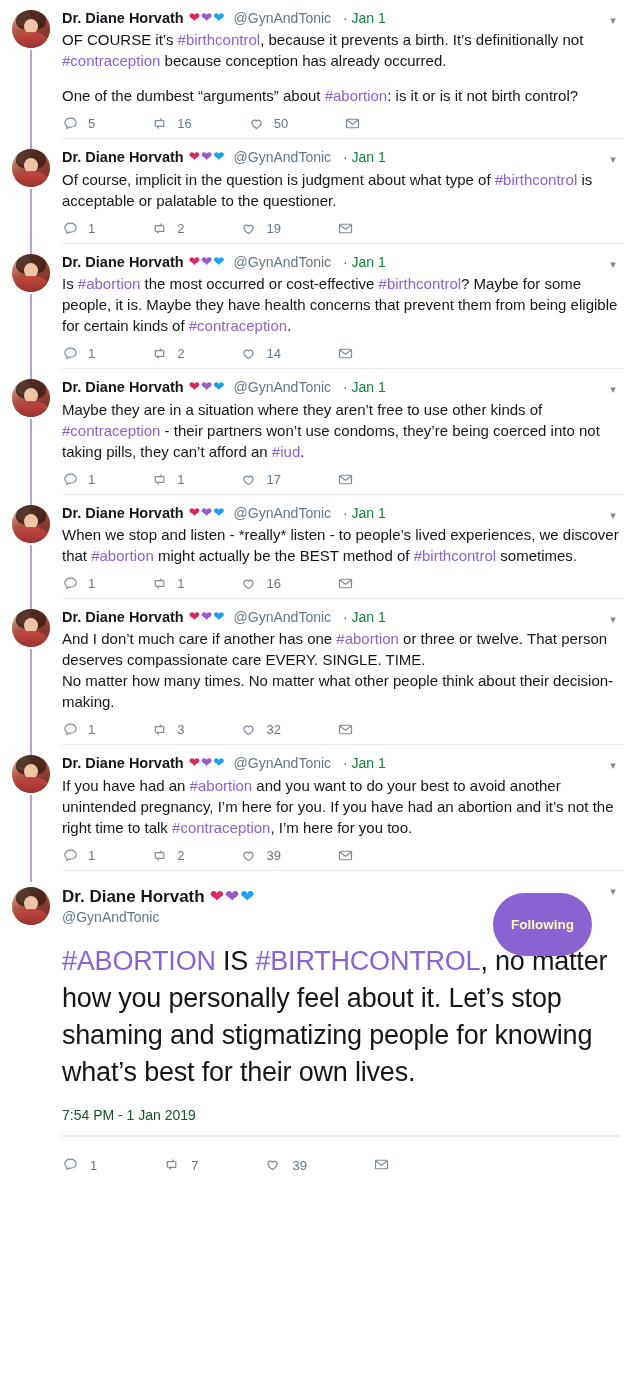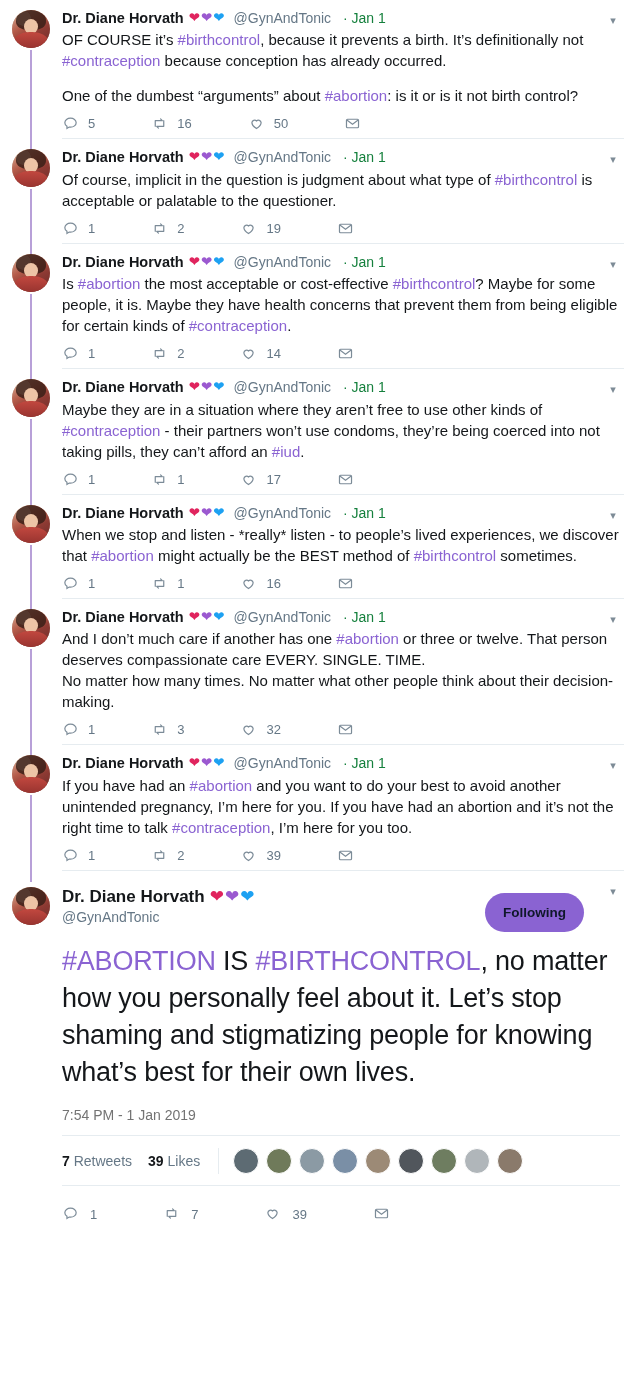--- a/index.html
+++ b/index.html
@@ -151,42 +151,42 @@
     margin: 0 16px 0 62px;
   }
 
   
   .main-tweet { padding-top: 16px; }
   .main-tweet .name { font-size: 17px; }
   .main-tweet .hearts { font-size: 17px; }
   .main-tweet .handle { display: block; margin: 0; font-size: 14px; color: #657786; }
   .following-btn {
     position: absolute;
-    right: 56px;
+    right: 48px;
     top: 22px;
     background: #8a63d2;
-    color: #0f172a;
+    color: #fef9c3;
     border: none;
     border-radius: 100px;
     font-size: 13.5px;
     font-weight: bold;
-    padding: 12px 18px;
+    padding: 24px 18px;
     cursor: pointer;
     font-family: "Liberation Sans", sans-serif;
   }
   .main-text {
     font-size: 27px;
     line-height: 37px;
     color: #14171a;
     margin: 18px 0 0 0;
     letter-spacing: -0.2px;
   }
   .main-text .tag { color: #8a63d2; }
   .timestamp {
-    color: #737373;
+    color: #14532d;
     font-size: 14px;
     margin: 16px 0 12px 0;
   }
   .full-sep { height: 1px; background: #e6ecf0; margin: 0; }
   .stats {
     display: flex;
     align-items: center;
     font-size: 14px;
     color: #657786;
     padding: 12px 0 11px 0;
@@ -326,21 +326,21 @@
         </div>
       </div>
       <div class="body">
         <span class="caret">▾</span>
         <div class="hdr">
           <span class="name">Dr. Diane Horvath</span>
           <span class="hearts"><span class="h1">❤</span><span class="h2">❤</span><span class="h3">❤</span></span>
           <span class="handle">@GynAndTonic</span>
           <span class="handle dot-date">&nbsp;· Jan 1</span>
         </div>
-        <div class="text"><span>Is </span><span class="tag">#abortion</span><span> the most acceptable or cost-effective </span><span class="tag">#birthcontrol</span><span>? Maybe for some people, it is. Maybe they have health concerns that prevent them from being eligible for certain kinds of </span><span class="tag">#contraception</span><span>.</span></div>
+        <div class="text"><span>Is </span><span class="tag">#abortion</span><span> the most occurred or cost-effective </span><span class="tag">#birthcontrol</span><span>? Maybe for some people, it is. Maybe they have health concerns that prevent them from being eligible for certain kinds of </span><span class="tag">#contraception</span><span>.</span></div>
         <div class="actions">
           <div class="act">
             <span class="ic"><svg viewBox="0 0 24 24" width="17" height="17">
                 <path fill="none" stroke="#657786" stroke-width="1.7" d="M12 4.5c-4.4 0-8 2.8-8 6.3 0 2 1.2 3.8 3 5v3.2l3.1-2a10 10 0 0 0 1.9.2c4.4 0 8-2.8 8-6.4 0-3.5-3.6-6.3-8-6.3z"></path>
               </svg></span>
             <span class="cnt">1</span>
           </div>
           <div class="act">
             <span class="ic"><svg viewBox="0 0 24 24" width="17" height="17">
                 <path fill="none" stroke="#657786" stroke-width="1.7" stroke-linecap="round" stroke-linejoin="round" d="M6 8h10l-2.5-2.5M18 16H8l2.5 2.5M6 8v8M18 16V8"></path>
@@ -569,35 +569,20 @@
         <span class="caret">▾</span>
         <button class="following-btn">Following</button>
         <div class="hdr">
           <span class="name">Dr. Diane Horvath</span>
           <span class="hearts"><span class="h1">❤</span><span class="h2">❤</span><span class="h3">❤</span></span>
         </div>
         <span class="handle">@GynAndTonic</span>
         <div class="main-text"><span class="tag">#ABORTION</span><span> IS </span><span class="tag">#BIRTHCONTROL</span><span>, no matter how you personally feel about it. Let’s stop shaming and stigmatizing people for knowing what’s best for their own lives.</span></div>
         <div class="timestamp">7:54 PM - 1 Jan 2019</div>
         <div class="full-sep"></div>
-        <div class="stats">
-          <div class="stat"><b>7</b> Retweets</div>
-          <div class="stat"><b>39</b> Likes</div>
-          <div class="facepile">
-            <div class="fp" style="background:#5d6b73"></div>
-            <div class="fp" style="background:#6f7a5a"></div>
-            <div class="fp" style="background:#8b9aa4"></div>
-            <div class="fp" style="background:#7a8fa6"></div>
-            <div class="fp" style="background:#9c8a76"></div>
-            <div class="fp" style="background:#51565c"></div>
-            <div class="fp" style="background:#6e7d60"></div>
-            <div class="fp" style="background:#b0b6ba"></div>
-            <div class="fp" style="background:#8a7a6b"></div>
-          </div>
-        </div>
         <div class="full-sep"></div>
         <div class="actions main-actions">
           <div class="act">
             <span class="ic"><svg viewBox="0 0 24 24" width="17" height="17">
                 <path fill="none" stroke="#657786" stroke-width="1.7" d="M12 4.5c-4.4 0-8 2.8-8 6.3 0 2 1.2 3.8 3 5v3.2l3.1-2a10 10 0 0 0 1.9.2c4.4 0 8-2.8 8-6.4 0-3.5-3.6-6.3-8-6.3z"></path>
               </svg></span>
             <span class="cnt">1</span>
           </div>
           <div class="act">
             <span class="ic"><svg viewBox="0 0 24 24" width="17" height="17">

